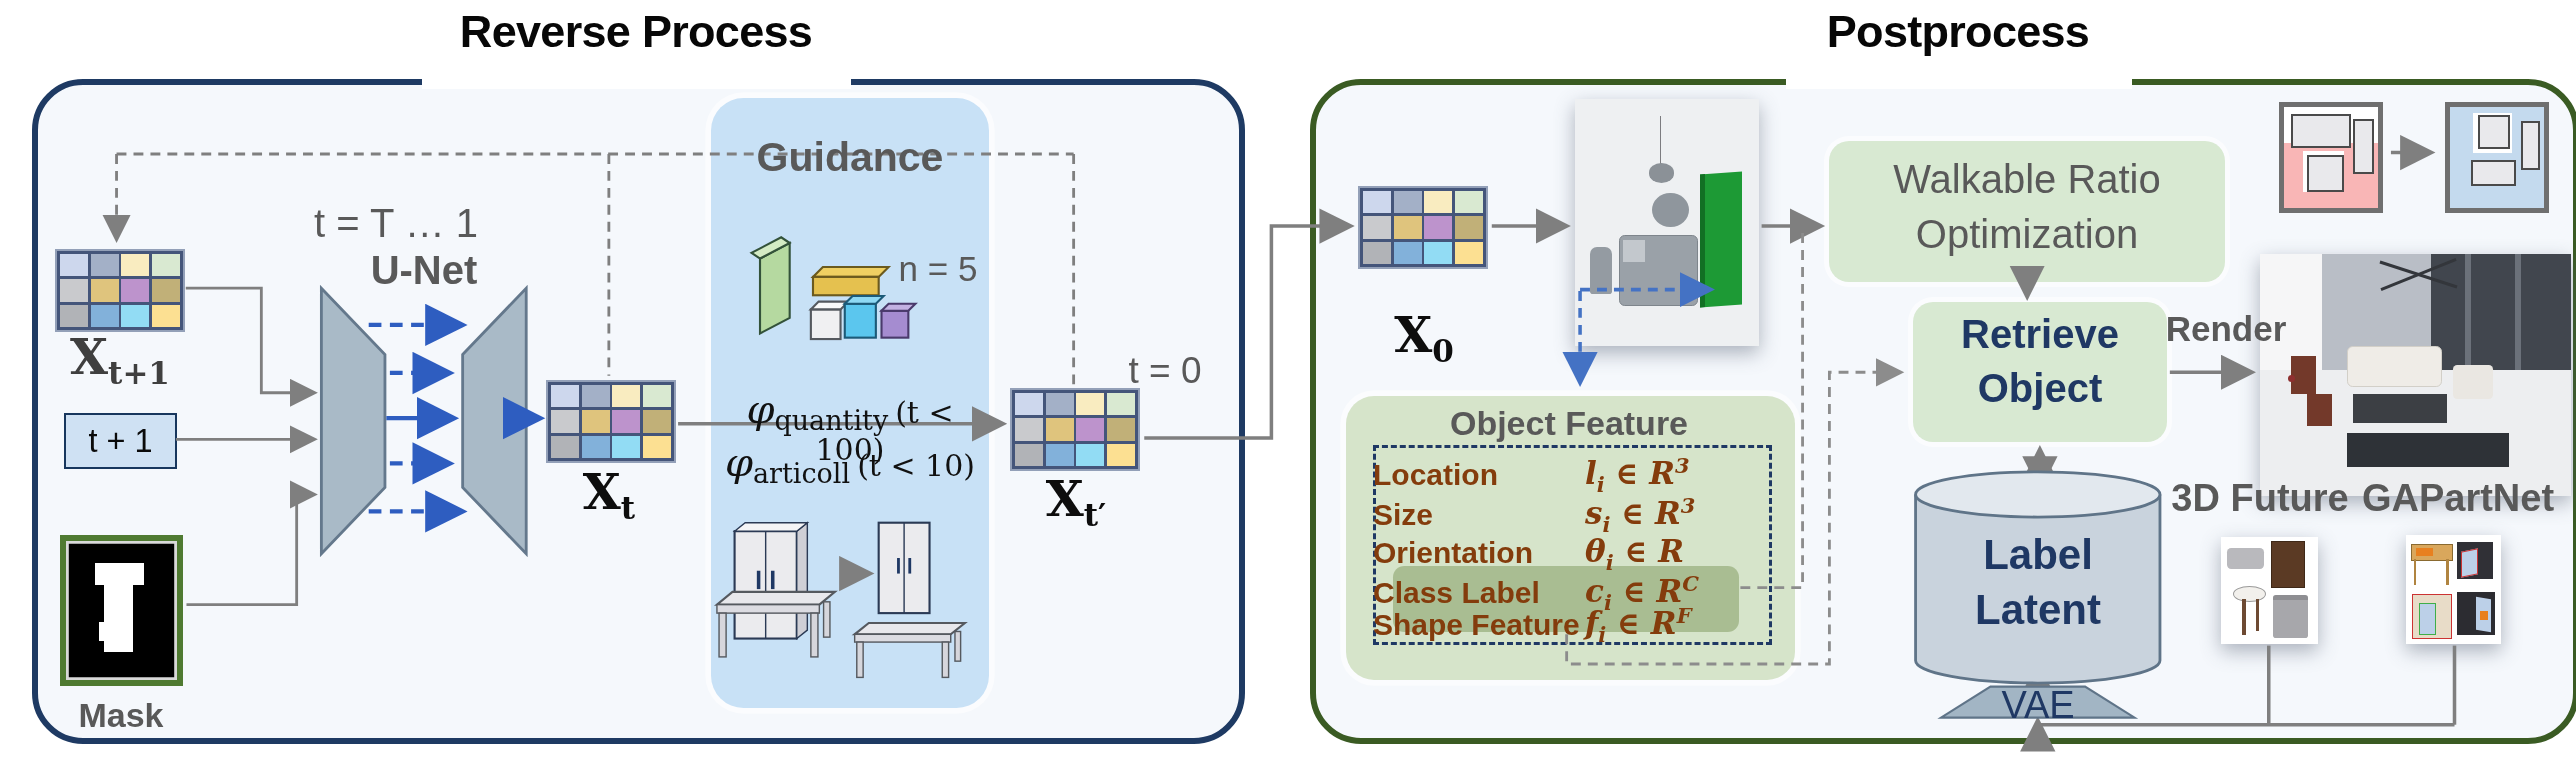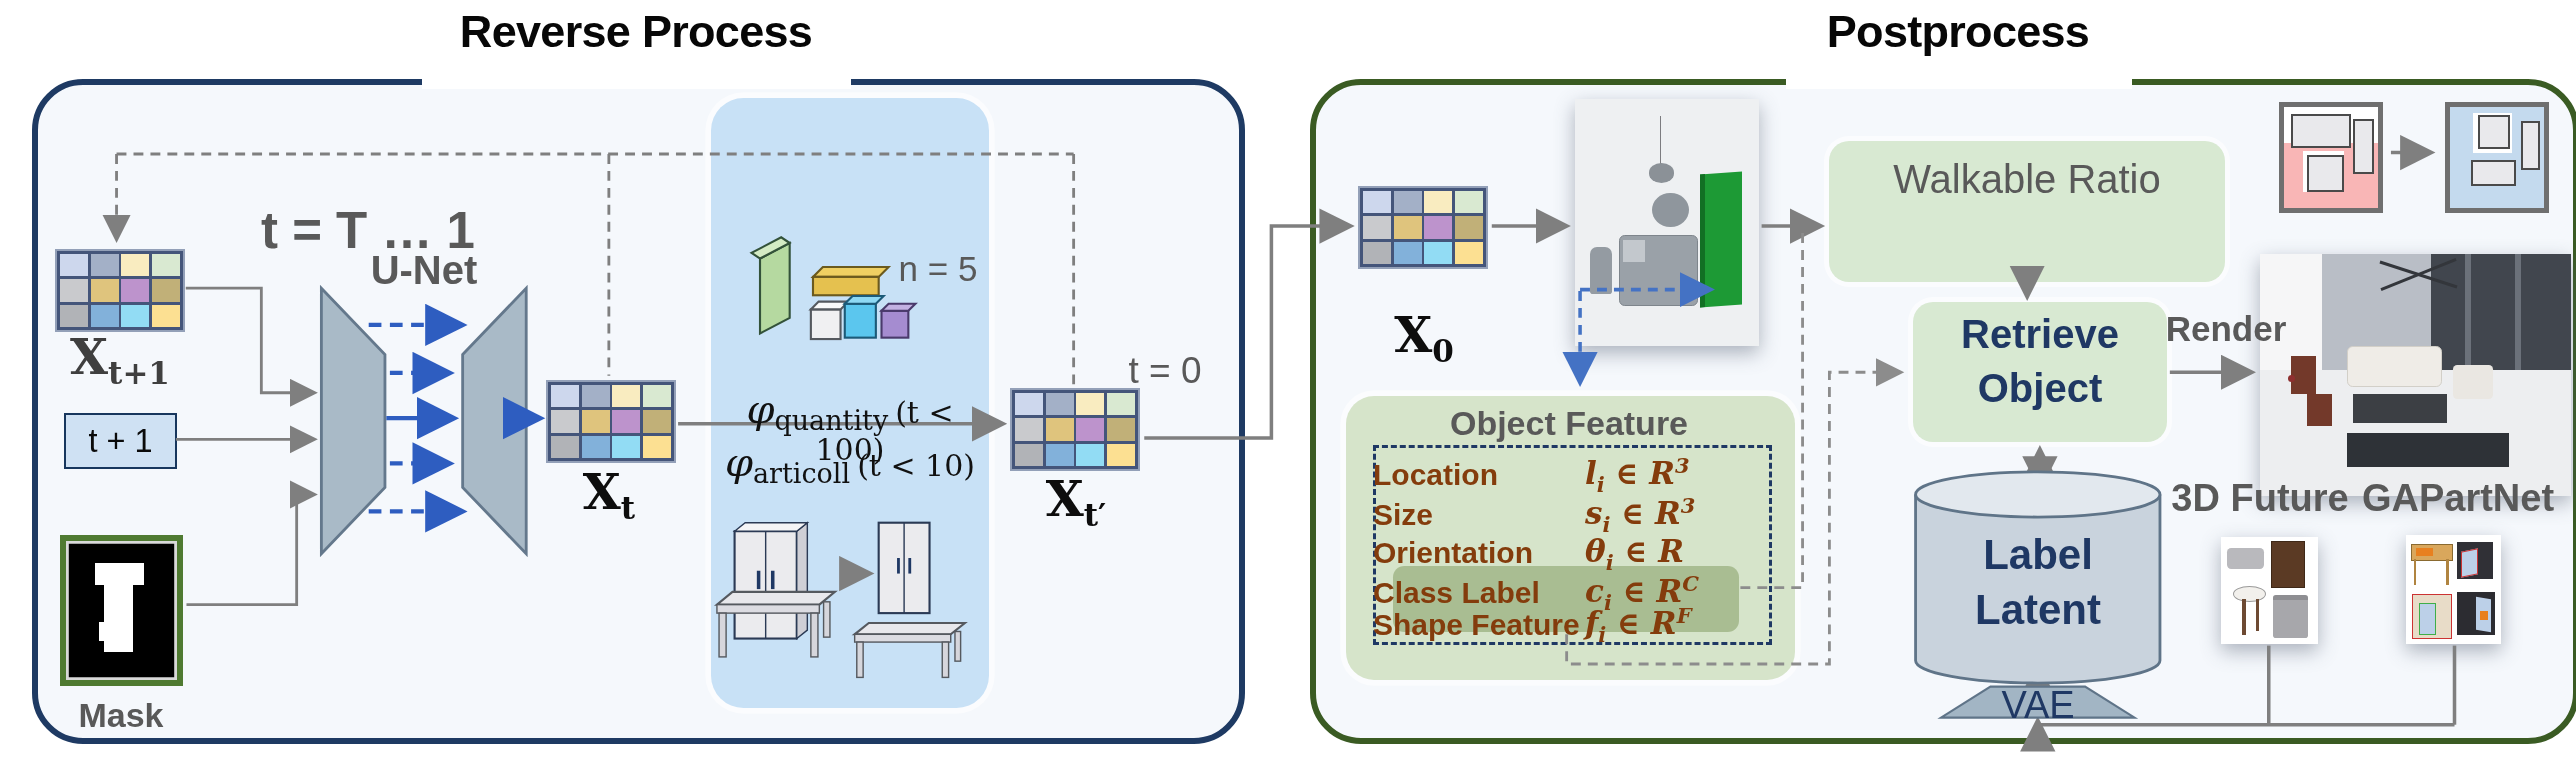--- a/index.html
+++ b/index.html
@@ -72,21 +72,21 @@
 
   <div id="panel-left" class="panel"></div>
   <div id="panel-right" class="panel"></div>
 
   <div class="title-gap" style="left:422px;top:65px;width:429px;height:24px;"></div>
   <div class="title-gap" style="left:1786px;top:65px;width:346px;height:24px;"></div>
 
   <div class="panel-title" style="left:636px;top:5.7px;">Reverse Process</div>
   <div class="panel-title" style="left:1958px;top:5.7px;">Postprocess</div>
 
-  <div class="lbl t-gray center" style="left:368px;top:201px;font-size:51px;font-weight:bold;">t = T … 1</div>
+  <div class="lbl t-gray center" style="left:396px;top:201px;font-size:40px;">t = T … 1</div>
 
   <div class="grid" style="left:55px;top:249px;">
       <div class="cell" style="background: rgb(205, 215, 237);"></div>
       <div class="cell" style="background: rgb(163, 176, 199);"></div>
       <div class="cell" style="background: rgb(249, 236, 192);"></div>
       <div class="cell" style="background: rgb(217, 233, 209);"></div>
       <div class="cell" style="background: rgb(201, 202, 205);"></div>
       <div class="cell" style="background: rgb(223, 196, 125);"></div>
       <div class="cell" style="background: rgb(189, 147, 204);"></div>
       <div class="cell" style="background: rgb(193, 176, 120);"></div>
@@ -122,20 +122,21 @@
       <div class="cell" style="background: rgb(177, 179, 183);"></div>
       <div class="cell" style="background: rgb(130, 177, 218);"></div>
       <div class="cell" style="background: rgb(146, 220, 244);"></div>
       <div class="cell" style="background: rgb(252, 224, 146);"></div>
     </div>
   <div class="xlabel" style="left:609px;top:468px;">
     <span class="base">X</span><span class="sub">t</span>
   </div>
 
   <div class="bluebox" style="left:711px;top:98px;width:278px;height:610px;"></div>
+  <div class="lbl t-gray center sechead" style="left:850px;top:134px;font-size:41px;z-index:60;">Guidance</div>
   <div class="lbl small-note center" style="left:938px;top:249px;z-index:60;">n = 5</div>
 
   <div class="phi-row" style="top:352px;margin-top:34px;">
     <span class="phi">φ</span><span class="psub">quantity</span><span class="pcond">(t &lt; 100)</span>
   </div>
   <div class="phi-row" style="top:439px;">
     <span class="phi">φ</span><span class="psub">articoll</span><span class="pcond">(t &lt; 10)</span>
   </div>
 
   <div class="grid" style="left:1010px;top:388px;">
@@ -180,20 +181,21 @@
     <div class="abs" style="left:24%;top:55%;width:42%;height:28%;background:#9aa1a8;border:1.4px solid #7e858c;border-radius:5.7px;"></div>
     <div class="abs" style="left:26%;top:57%;width:12%;height:9%;background:#c3c8cd;"></div>
     <div class="abs" style="left:42%;top:38%;width:20%;height:14%;background:#8f969d;border-radius:50%;"></div>
     <div class="abs" style="left:8%;top:60%;width:12%;height:19%;background:#949ba2;border-radius:7px 7px 2.8px 2.8px;"></div>
     <div class="abs" style="left:46%;top:7%;width:1.4px;height:21%;background:#7c7c80;"></div>
     <div class="abs" style="left:40%;top:26%;width:14%;height:8%;background:#8b9197;border-radius:50%;"></div>
   </div>
 
   <div class="greenbox" style="left:1829px;top:141px;width:396px;height:141px;"></div>
   <div class="lbl t-gray center" style="left:2027px;top:157px;font-size:40px;z-index:60;">Walkable Ratio</div>
+  <div class="lbl t-gray center" style="left:2027px;top:212px;font-size:40px;z-index:60;">Optimization</div>
 
   <div class="plan" style="left:2279px;top:102px;width:94px;height:101px;">
     <div class="abs" style="left:0;top:36%;width:100%;height:64%;background:#f9b6b6;"></div>
     <div class="abs" style="left:20%;top:44%;width:44%;height:40%;background:#fff;"></div>
     <div class="furn" style="left:7%;top:7%;width:60%;height:30%;"></div>
     <div class="furn" style="left:73%;top:12%;width:18%;height:50%;"></div>
     <div class="furn" style="left:24%;top:48%;width:36%;height:32%;"></div>
   </div>
   <div class="plan" style="left:2445px;top:102px;width:94px;height:101px;background:#c4daee;">
     <div class="abs" style="left:24%;top:6%;width:42%;height:40%;background:#fff;"></div>

